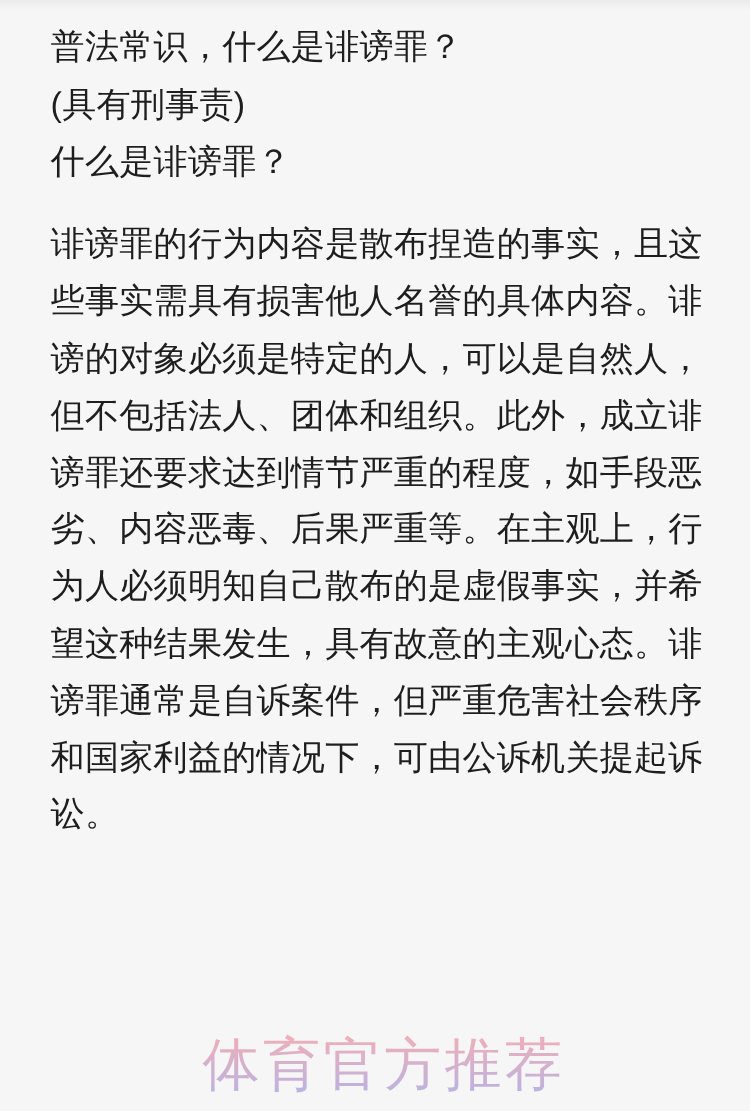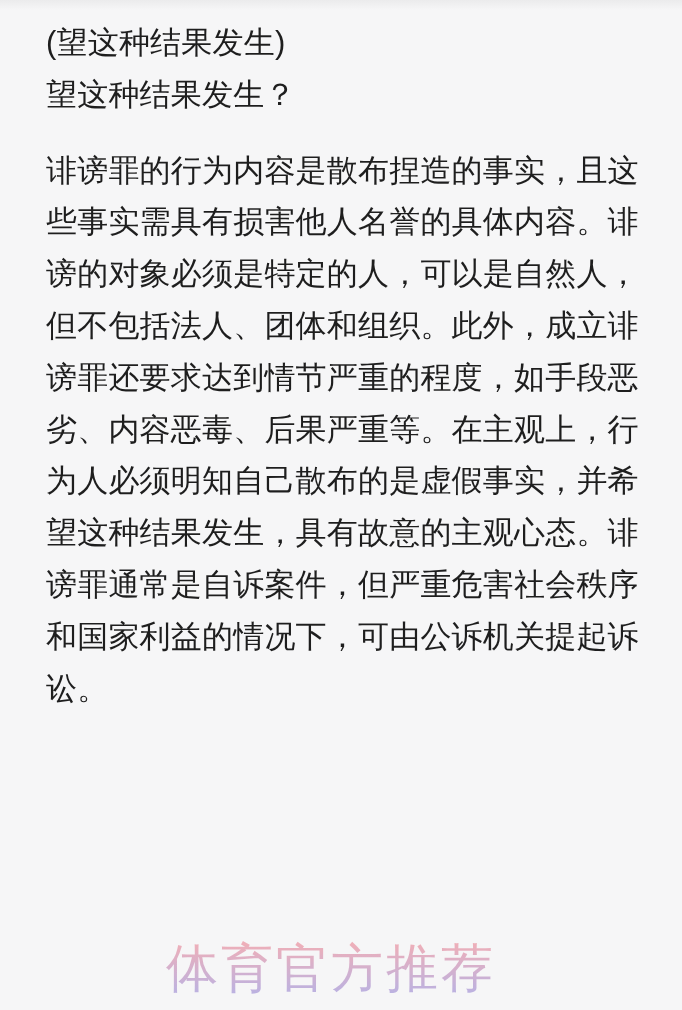--- a/index.html
+++ b/index.html
@@ -38,21 +38,21 @@
   .article .line,
   .article .para {
     white-space: pre-line;
     margin: 0;
   }
   .article .para.gap-above {
     margin-top: 24px;
   }
   .watermark {
     position: absolute;
-    left: 166px;
+    left: 184px;
     top: 936px;
     font-family: "Liberation Serif", "DejaVu Serif", serif;
     font-size: 52px;
     line-height: 1.25;
     letter-spacing: 3px;
     white-space: nowrap;
     color: #d3a6bd; 
     opacity: 0.88;
     filter: blur(0.3px);
     pointer-events: none;
@@ -66,22 +66,23 @@
     }
   }
 </style>
 </head>
 <body style="background: rgb(246, 246, 247);">
 
 <div class="page">
   <div class="top-shade"></div>
 
   <div class="article" style="color: rgb(30, 30, 30);">
-    <p class="line">(望这种结果发生)</p>
-    <p class="line">望这种结果发生？</p>
+    <p class="line">普法常识，什么是诽谤罪？</p>
+    <p class="line">(具有刑事责)</p>
+    <p class="line">什么是诽谤罪？</p>
     <p class="para gap-above">诽谤罪的行为内容是散布捏造的事实，且这
 些事实需具有损害他人名誉的具体内容。诽
 谤的对象必须是特定的人，可以是自然人，
 但不包括法人、团体和组织。此外，成立诽
 谤罪还要求达到情节严重的程度，如手段恶
 劣、内容恶毒、后果严重等。在主观上，行
 为人必须明知自己散布的是虚假事实，并希
 望这种结果发生，具有故意的主观心态。诽
 谤罪通常是自诉案件，但严重危害社会秩序
 和国家利益的情况下，可由公诉机关提起诉

